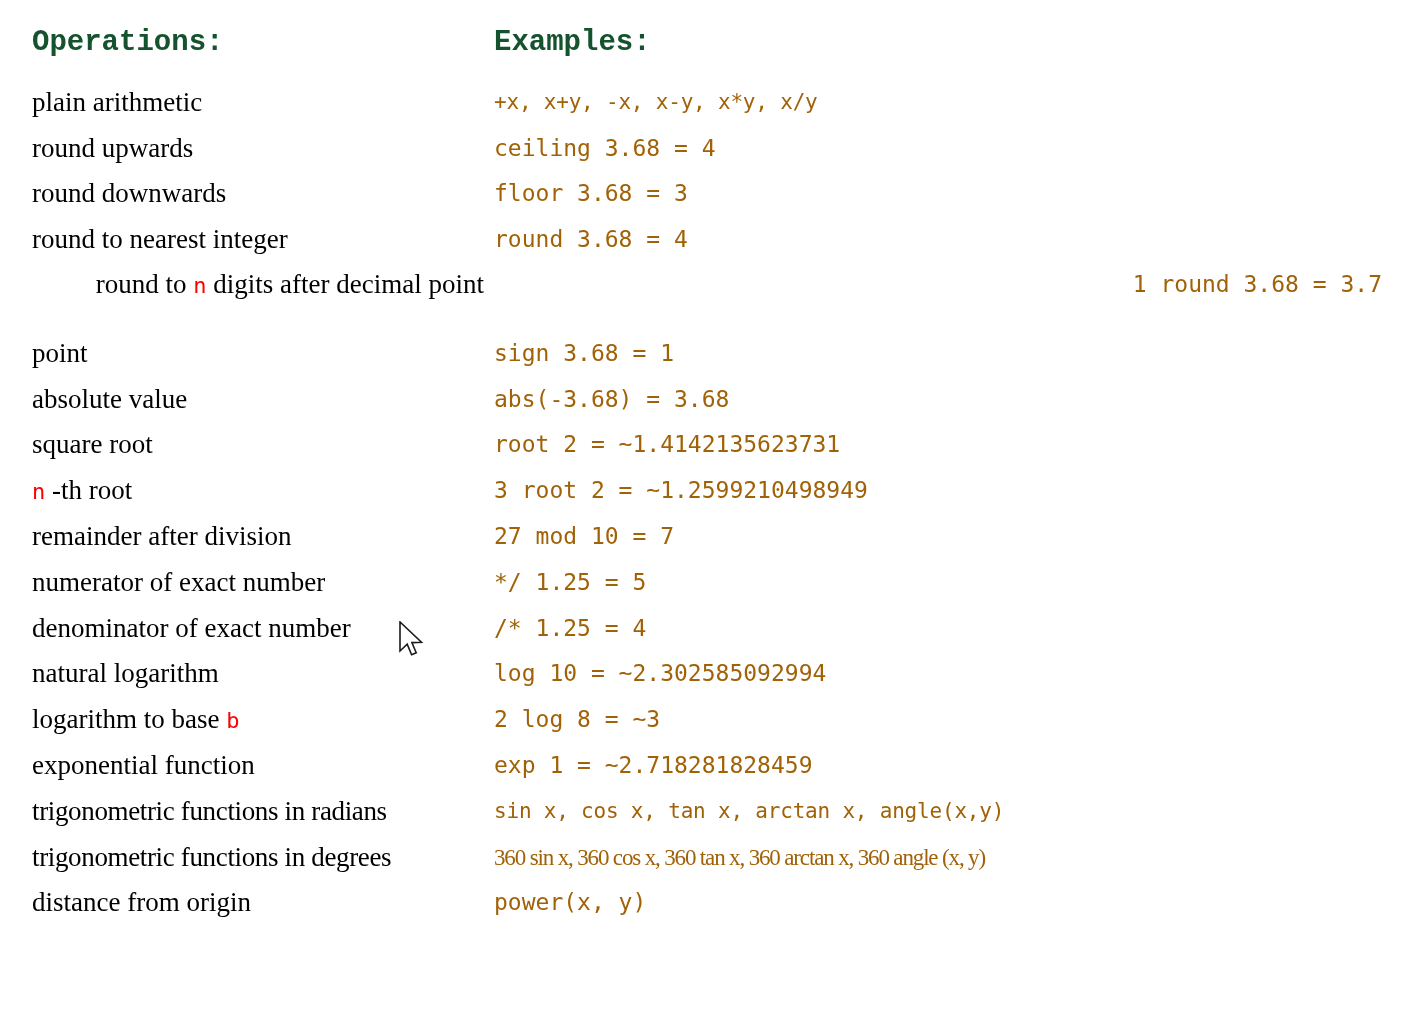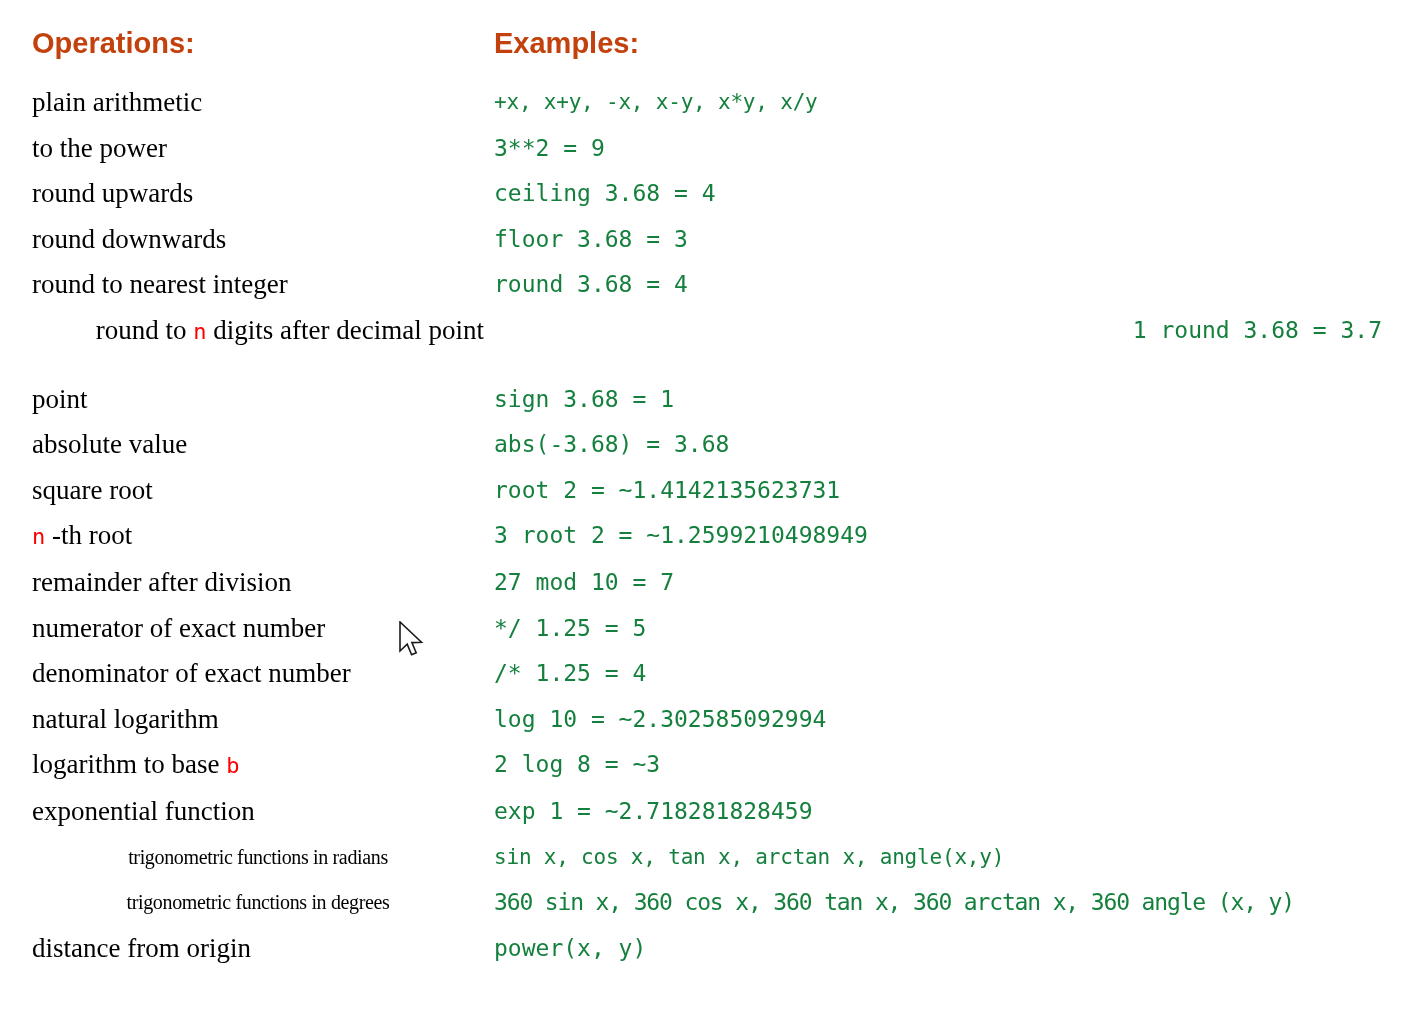--- a/index.html
+++ b/index.html
@@ -38,65 +38,65 @@
   table.ops-table th,
   table.ops-table td {
     vertical-align: top;
     padding: 0;
     border: 0;
     text-align: left;
   }
 
   
   .hdr {
-    font-family: Liberation Sans, sans-serif;
+    font-family: Liberation Mono, monospace;
     font-weight: bold;
     font-size: 29px;
     line-height: 34px;
-    color: #c2410c;
+    color: #14532d;
     padding-bottom: 20px !important;
   }
 
   
   .op {
     font-family: "Liberation Serif", serif;
     font-size: 27px;
     line-height: 45.6px;
     color: #000000;
     padding-right: 10px !important;
     white-space: normal;
   }
   .op .mono-red {
     font-family: "DejaVu Sans Mono", monospace;
     font-size: 22px;
     color: #ff0000;
   }
   
   .op.condensed {
-    font-size: 20px;
+    font-size: 27px;
     letter-spacing: -0.35px;
-    text-align: center;
   }
 
   
   .ex {
     font-family: "DejaVu Sans Mono", monospace;
     font-size: 23px;
     line-height: 45.6px;
-    color: #15803d;
+    color: #a16207;
     white-space: normal;
     word-break: break-word;
   }
   .ex.small {
     font-size: 21px;
     letter-spacing: -0.2px;
   }
   .ex.wide {
     font-size: 23px;
     letter-spacing: -1.15px;
+    font-family: Liberation Serif, serif;
   }
 
   
   tr.row-round-n td { padding-bottom: 22px !important; text-align: right; }
 
   
   .cursor {
     position: absolute;
     left: 398px;
     top: 621px;
@@ -121,24 +121,20 @@
         <th class="hdr">Examples:</th>
       </tr>
     </thead>
     <tbody>
 
       <tr>
         <td class="op">plain arithmetic</td>
         <td class="ex small">+x, x+y, -x, x-y, x*y, x/y</td>
       </tr>
 
-      <tr>
-        <td class="op">to the power</td>
-        <td class="ex">3**2 = 9</td>
-      </tr>
 
       <tr>
         <td class="op">round upwards</td>
         <td class="ex">ceiling 3.68 = 4</td>
       </tr>
 
       <tr>
         <td class="op">round downwards</td>
         <td class="ex">floor 3.68 = 3</td>
       </tr>

